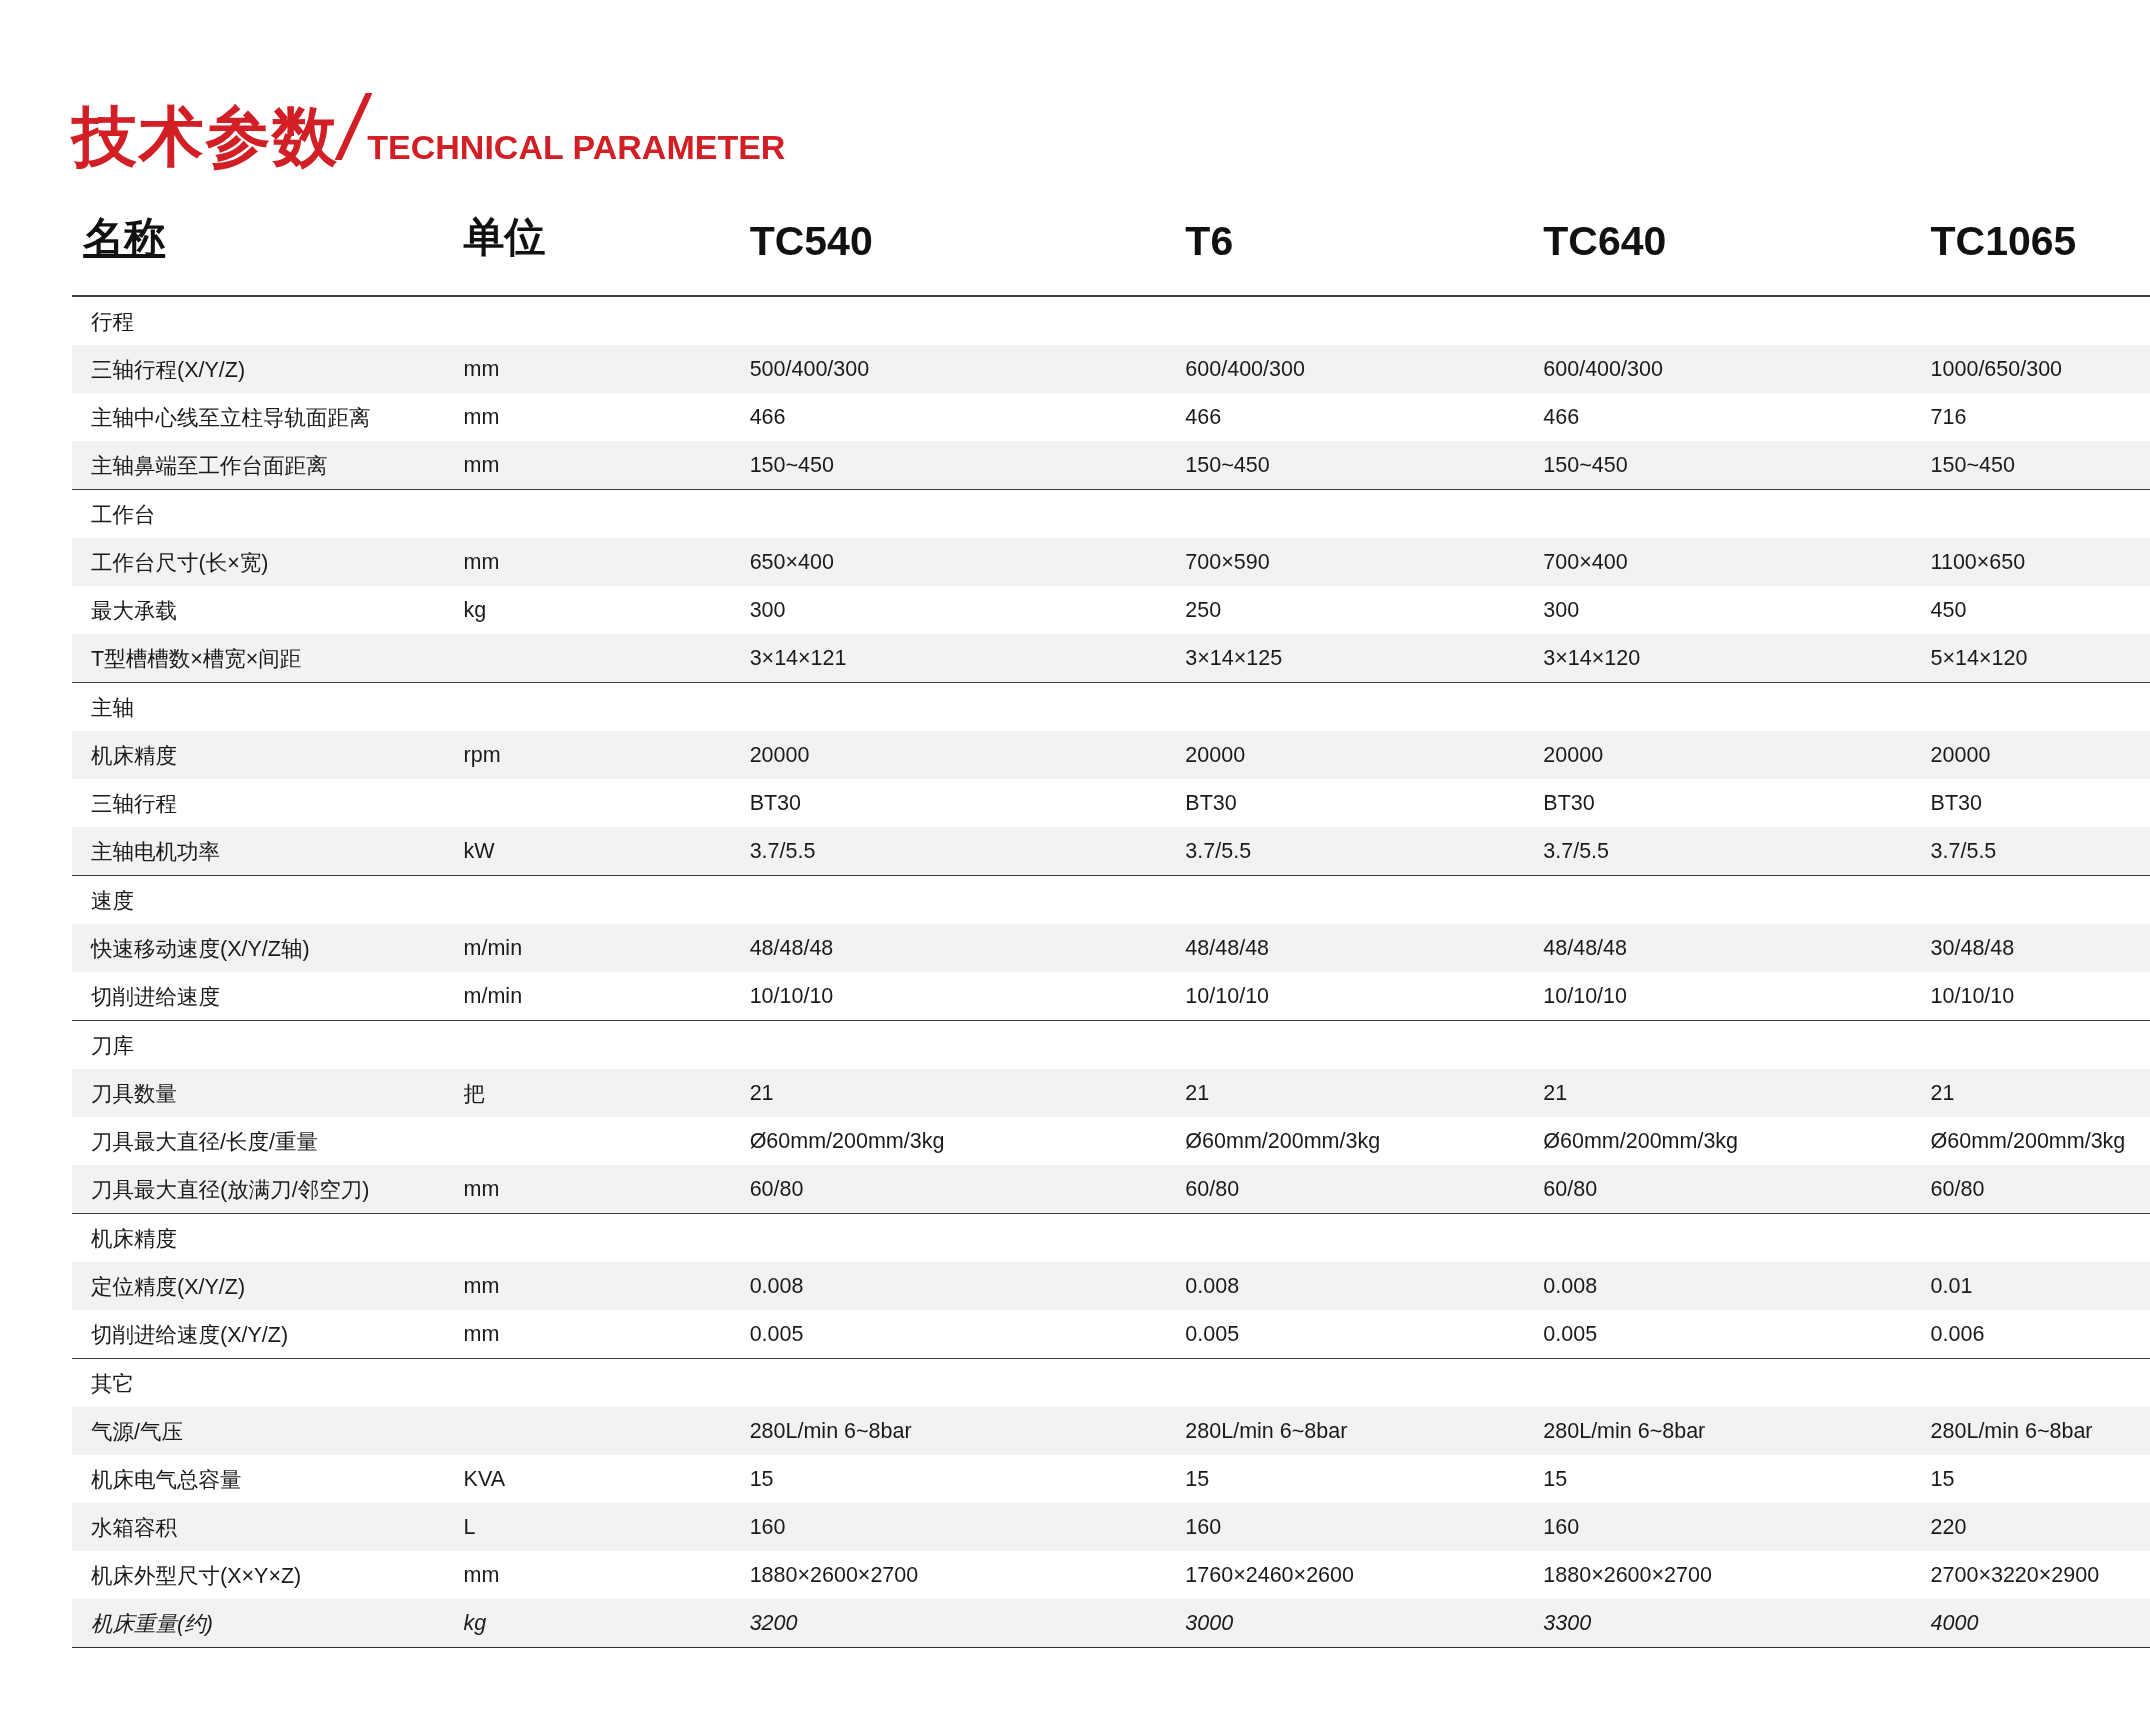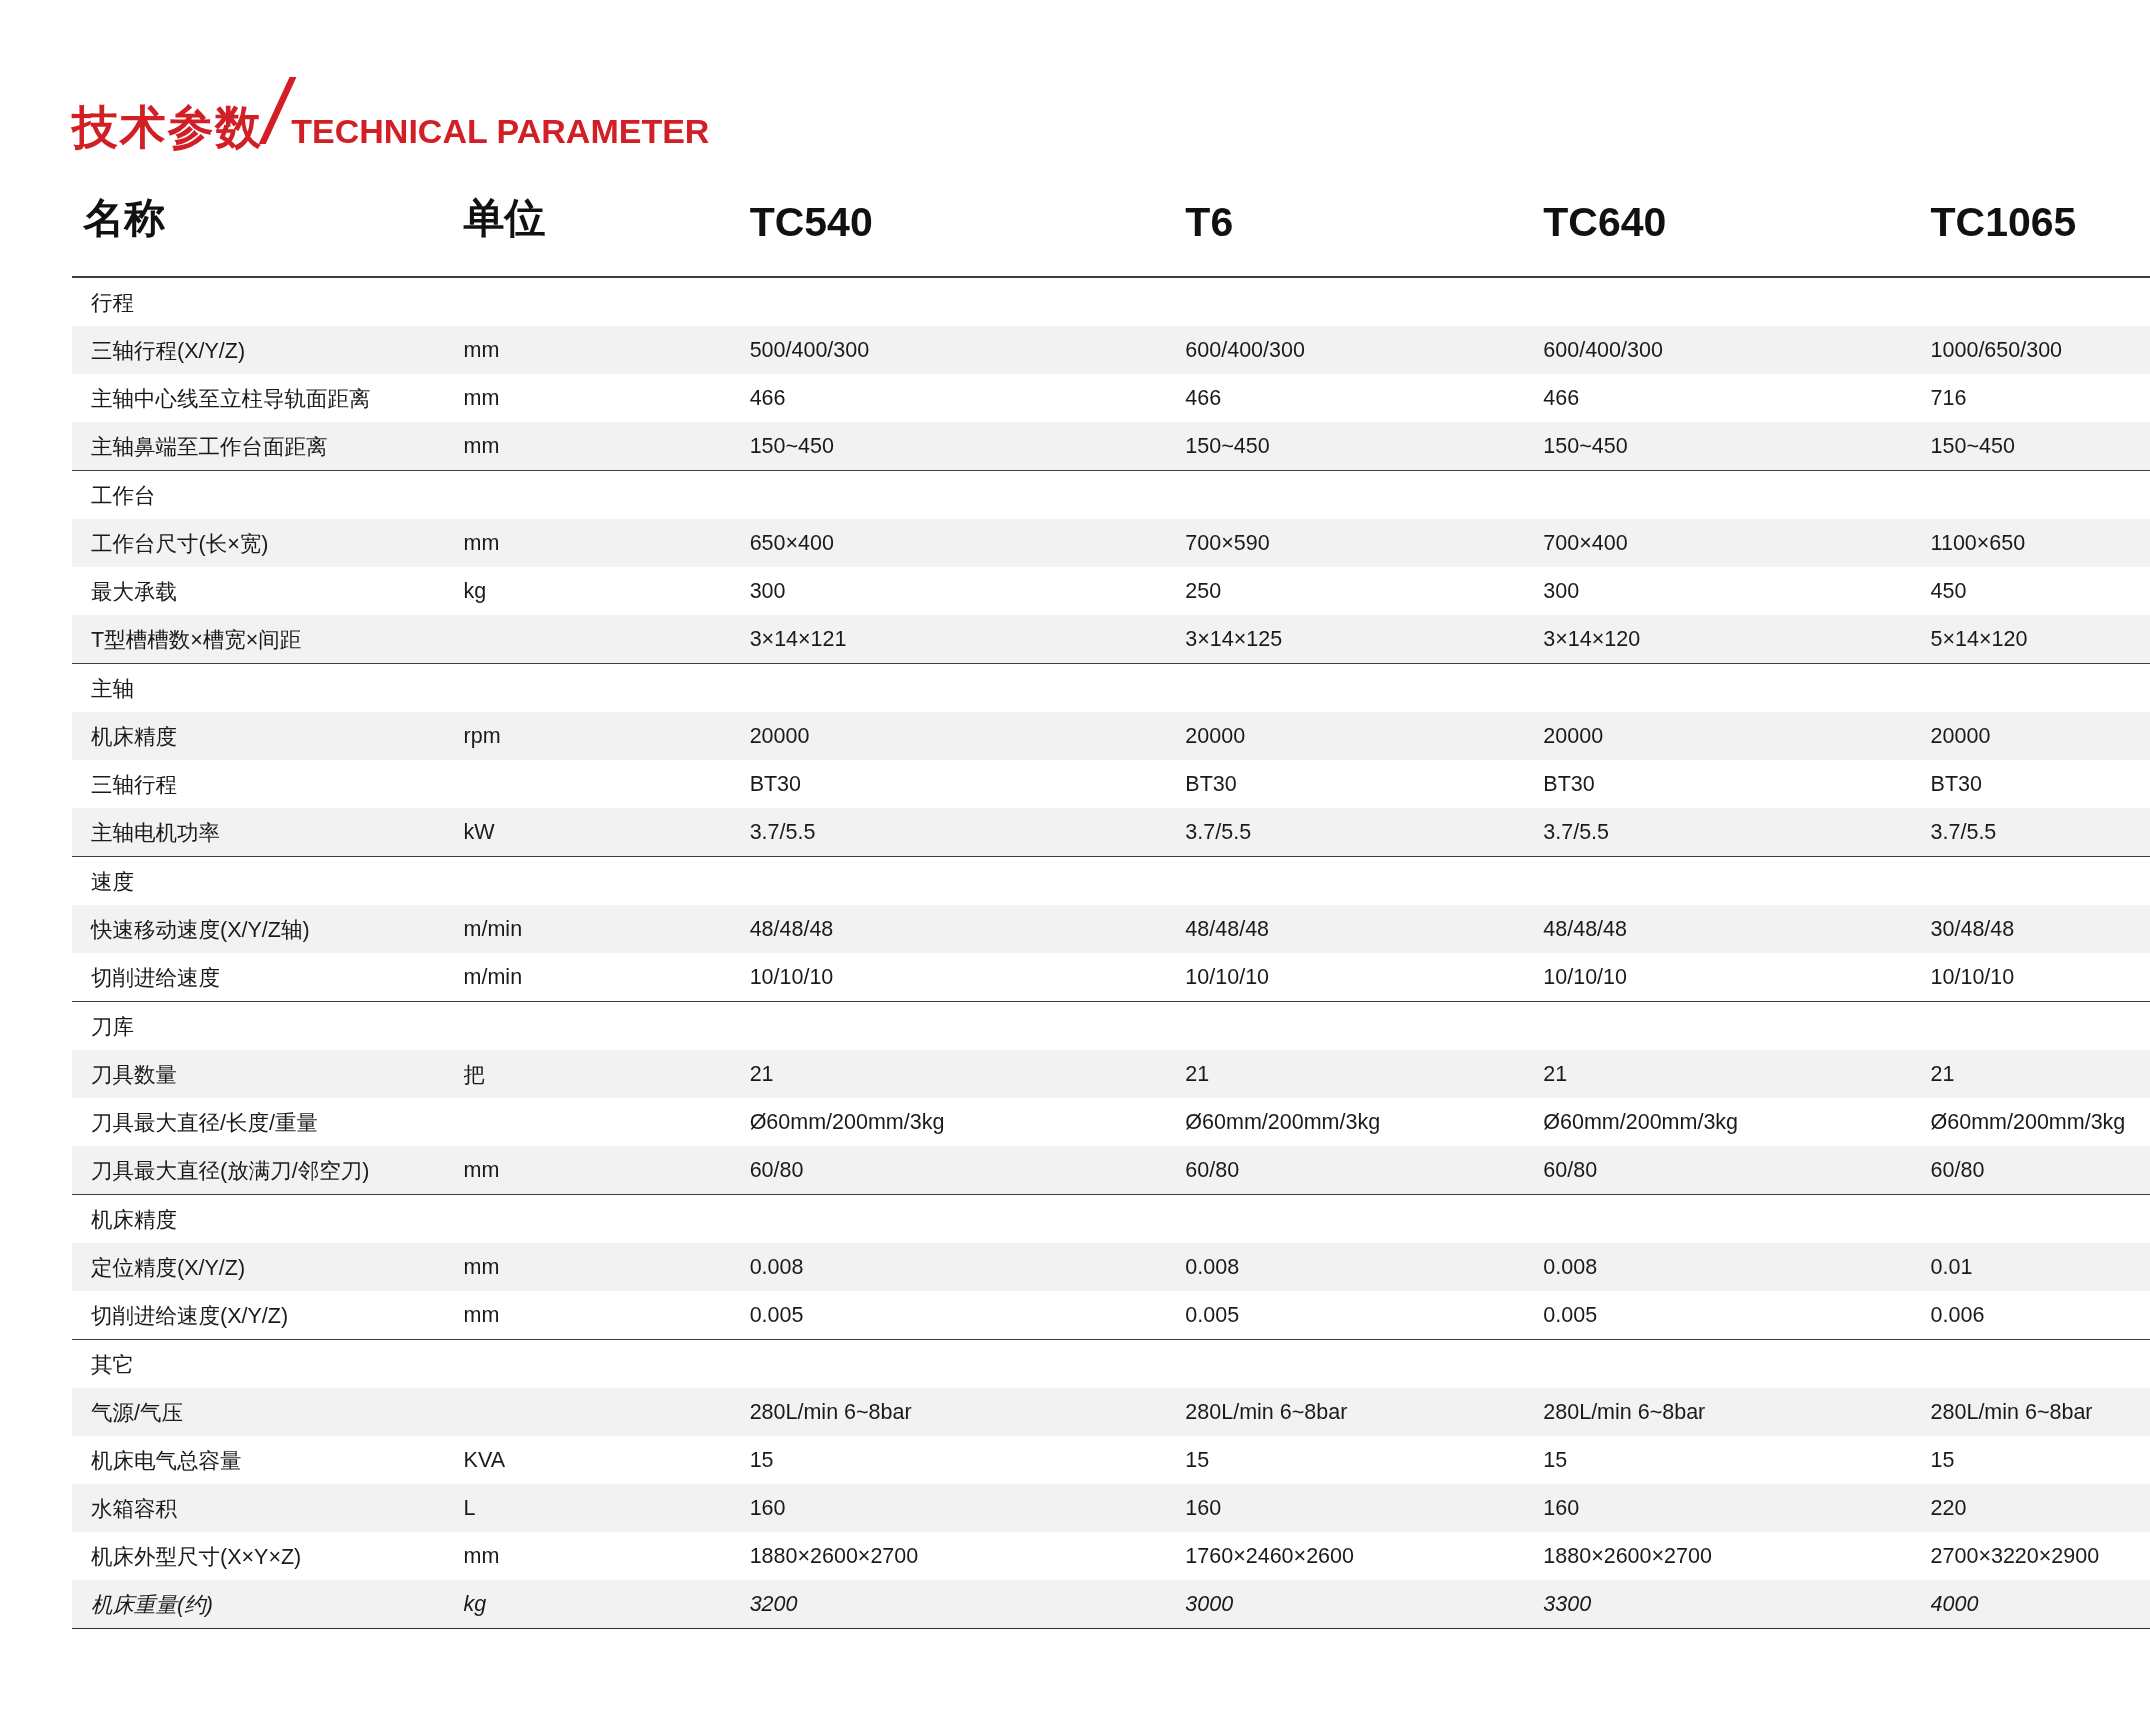--- a/index.html
+++ b/index.html
@@ -10,21 +10,21 @@
     box-sizing: border-box;
     padding: 65px 73px 0 72px;
     font-family: "Liberation Sans", "DejaVu Sans", sans-serif;
     color: #141414;
     overflow: hidden;
     background: #ffffff;
   }
   
   .title-row { display: flex; align-items: baseline; line-height: 1; }
   .title-zh {
-    font-size: 46px;
+    font-size: 65px;
     font-weight: 700;
     letter-spacing: 1.7px;
     color: var(--accent);
     margin-top: 39px;
   }
   .title-slash {
     font-size: 90px;
     font-weight: 400;
     font-style: italic;
     color: var(--accent);
@@ -46,21 +46,21 @@
   }
   thead th {
     font-size: 41px;
     font-weight: 700;
     text-align: left;
     vertical-align: bottom;
     padding: 0 0 30px 0;
     border-bottom: 2.2px solid #3d3d3d;
     color: #111111;
   }
-  thead th:first-child { padding-left: 11.2px; }
+  thead th:first-child { padding-left: 11.2px; text-decoration: underline; }
   tbody td {
     font-size: 21.5px;
     font-weight: 400;
     height: 48px;
     vertical-align: middle;
     padding: 0;
     color: #1a1a1a;
     white-space: nowrap;
     overflow: hidden;
   }

